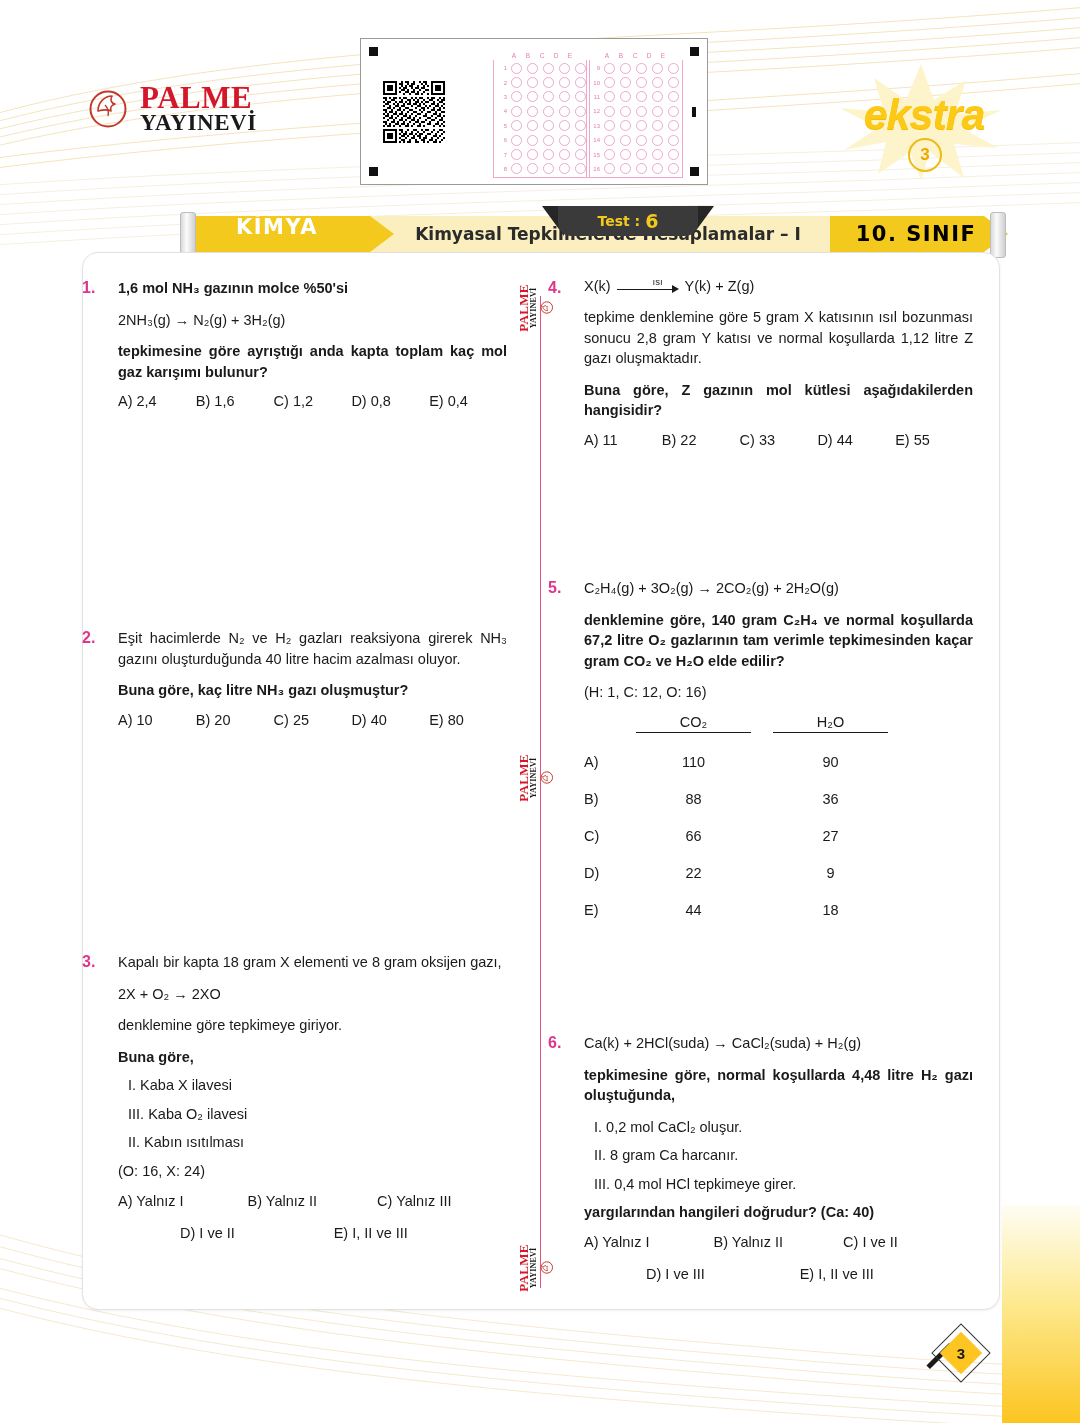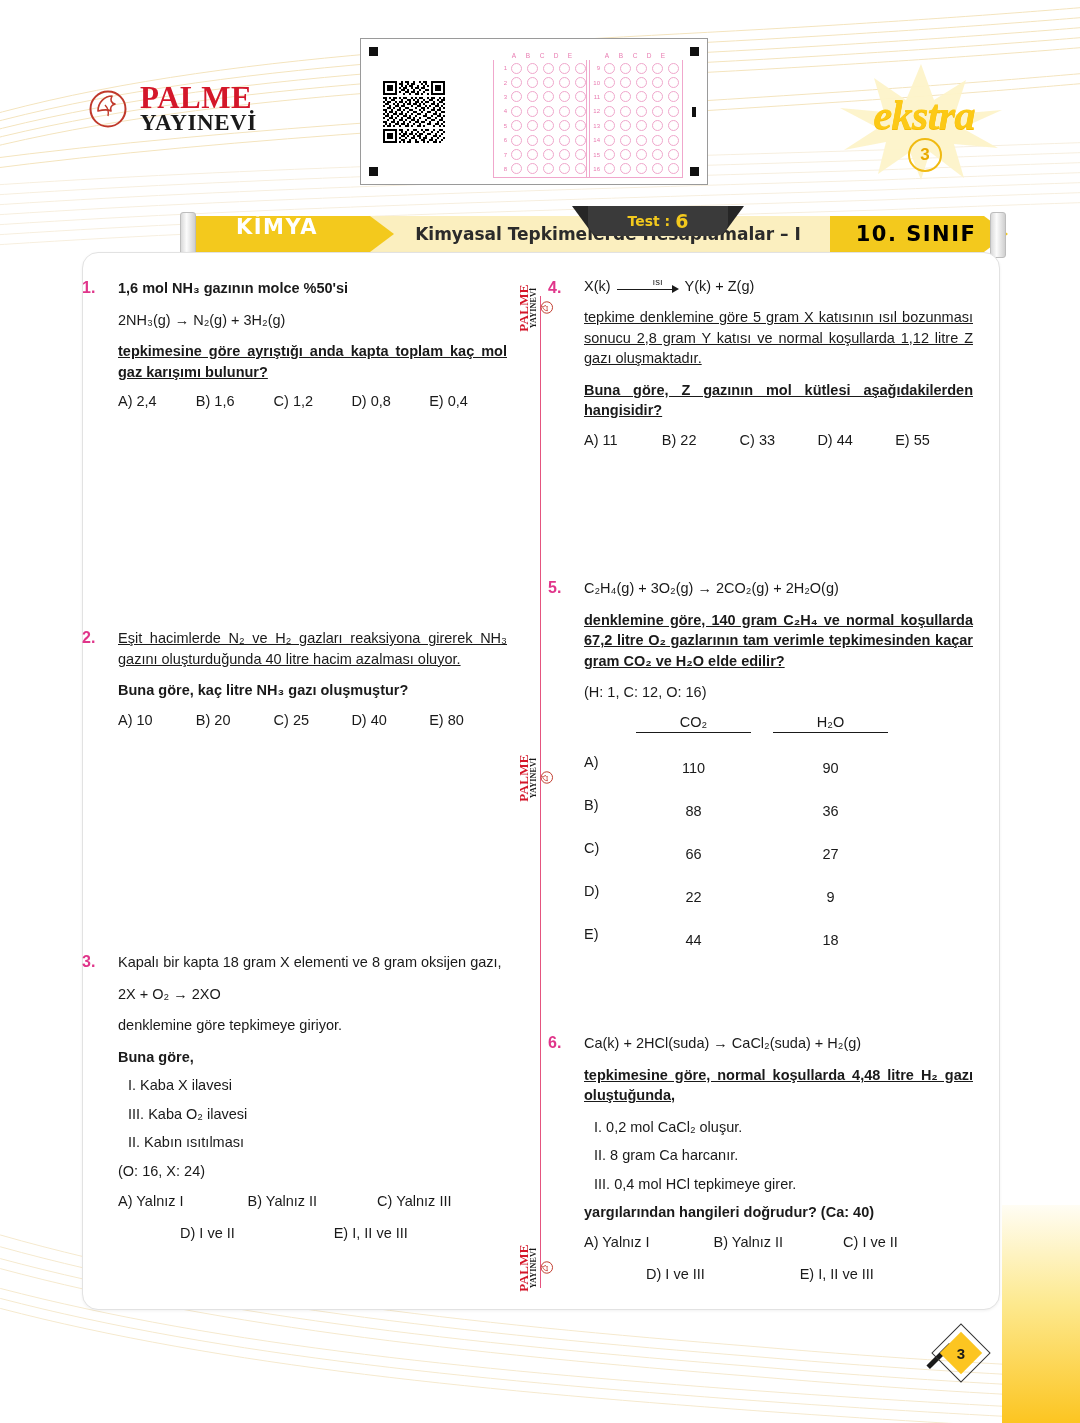--- a/index.html
+++ b/index.html
@@ -48,21 +48,21 @@
   .bub-head span{width:14px;font-size:6.5px;color:#e87ab0;text-align:center;line-height:8px;}
   .bub-rows{border:1px solid #f0a7cc;border-top:none;padding:1px 1px 1px 0;}
   .bub-row{display:flex;align-items:center;height:14.4px;}
   .bub-no{width:13px;font-size:6px;color:#e87ab0;text-align:right;padding-right:1px;}
   .bub{width:9px;height:9px;border:1px solid #f0a7cc;border-radius:50%;margin:0 2.5px;}
 
   
   .ekstra{position:absolute;left:826px;top:62px;width:190px;height:120px;}
   .ekstra-word{
     position:absolute;left:18px;top:28px;width:160px;text-align:center;
-    font-family:Liberation Serif, serif;font-weight:bold;font-style:italic;
+    font-family:Liberation Sans, sans-serif;font-weight:bold;font-style:italic;
     font-size:43px;color:#fcc916;letter-spacing:-1px;
     text-shadow:0 1px 0 #f6bb00;
   }
   .ekstra-num{
     position:absolute;left:82px;top:76px;width:30px;height:30px;border-radius:50%;
     border:2px solid #f0ba12;color:#e8a900;font-size:17px;font-weight:bold;
     display:flex;align-items:center;justify-content:center;
   }
 
   
@@ -98,21 +98,21 @@
     display:flex;align-items:center;justify-content:center;
     font-family:"DejaVu Sans",sans-serif;font-size:17px;font-weight:bold;color:#2b2b2b;
   }
   .scroll{
     position:absolute;width:14px;height:44px;border-radius:3px;
     background:linear-gradient(90deg,#d9d9d9,#fbfbfb 40%,#cfcfcf);
     border:1px solid #bdbdbd;top:6px;
   }
   .scroll.left{left:92px;} .scroll.right{left:902px;}
   .test-tab{
-    position:absolute;left:484px;top:0px;width:172px;height:30px;
+    position:absolute;left:454px;top:0px;width:172px;height:30px;
   }
   .test-tab-body{
     position:absolute;left:16px;top:0;width:140px;height:30px;
     background:#3a3a3a;border-radius:0 0 13px 13px;
     display:flex;align-items:center;justify-content:center;gap:5px;
   }
   .test-tab-wing-l{position:absolute;left:0;top:0;width:22px;height:30px;background:#262626;clip-path:polygon(0 0,22px 0,22px 30px);}
   .test-tab-wing-r{position:absolute;right:0;top:0;width:22px;height:30px;background:#262626;clip-path:polygon(0 0,22px 0,0 30px);}
   .test-label{font-family:"DejaVu Sans",sans-serif;font-size:14px;font-weight:bold;color:#f3c91d;}
   .test-num{font-family:"DejaVu Sans",sans-serif;font-size:19px;font-weight:bold;color:#f3c91d;}
@@ -120,21 +120,21 @@
 
   .q{position:absolute;width:425px;}
   .q-head{display:flex;align-items:flex-start;}
   .q-num{
     width:36px;flex:0 0 36px;font-size:16px;font-weight:bold;color:#e0358a;
     padding-top:1px;
   }
   .q-body{flex:1;}
   .line{font-size:14.5px;line-height:1.42;margin:0 0 11px 0;}
   .line.b{font-weight:bold;}
-  .line.j{text-align:justify;text-decoration:underline;}
+  .line.j{text-align:justify;}
   .line.tight{margin-bottom:8px;}
 
   .opts{display:flex;font-size:14.5px;margin-top:2px;}
   .opts span{flex:1;}
   .opts.wide span{flex:0 0 33.3%;}
   .opts-row2{display:flex;font-size:14.5px;margin-top:16px;padding-left:62px;}
   .opts-row2 span{flex:0 0 47%;}
 
   .arrow-eq{display:flex;font-size:14.5px;}
   .rxn-arrow{position:relative;display:inline-block;width:62px;height:16px;margin:0 6px 2px 6px;}
@@ -144,21 +144,21 @@
   .rxn-arrow .lbl{position:absolute;left:36px;bottom:7px;font-size:9.5px;color:#1a1a1a;}
 
   
   .ans-table{margin-top:6px;font-size:14.5px;}
   .ans-head{display:flex;align-items:flex-end;}
   .ans-head .lab{width:52px;}
   .ans-head .c{width:115px;text-align:center;border-bottom:1.2px solid #1a1a1a;padding-bottom:2px;}
   .ans-head .c + .c{margin-left:22px;}
   .ans-row{display:flex;margin-top:21px;}
   .ans-row .lab{width:52px;}
-  .ans-row .c{width:115px;text-align:center;margin-top:6px;}
+  .ans-row .c{width:115px;text-align:center;}
   .ans-row .c + .c{margin-left:22px;}
 
   
   .wm{
     position:absolute;width:60px;height:60px;
     transform-origin:center center;
     transform:rotate(-90deg);
     display:flex;flex-direction:column;align-items:center;justify-content:center;
     pointer-events:none;
   }

